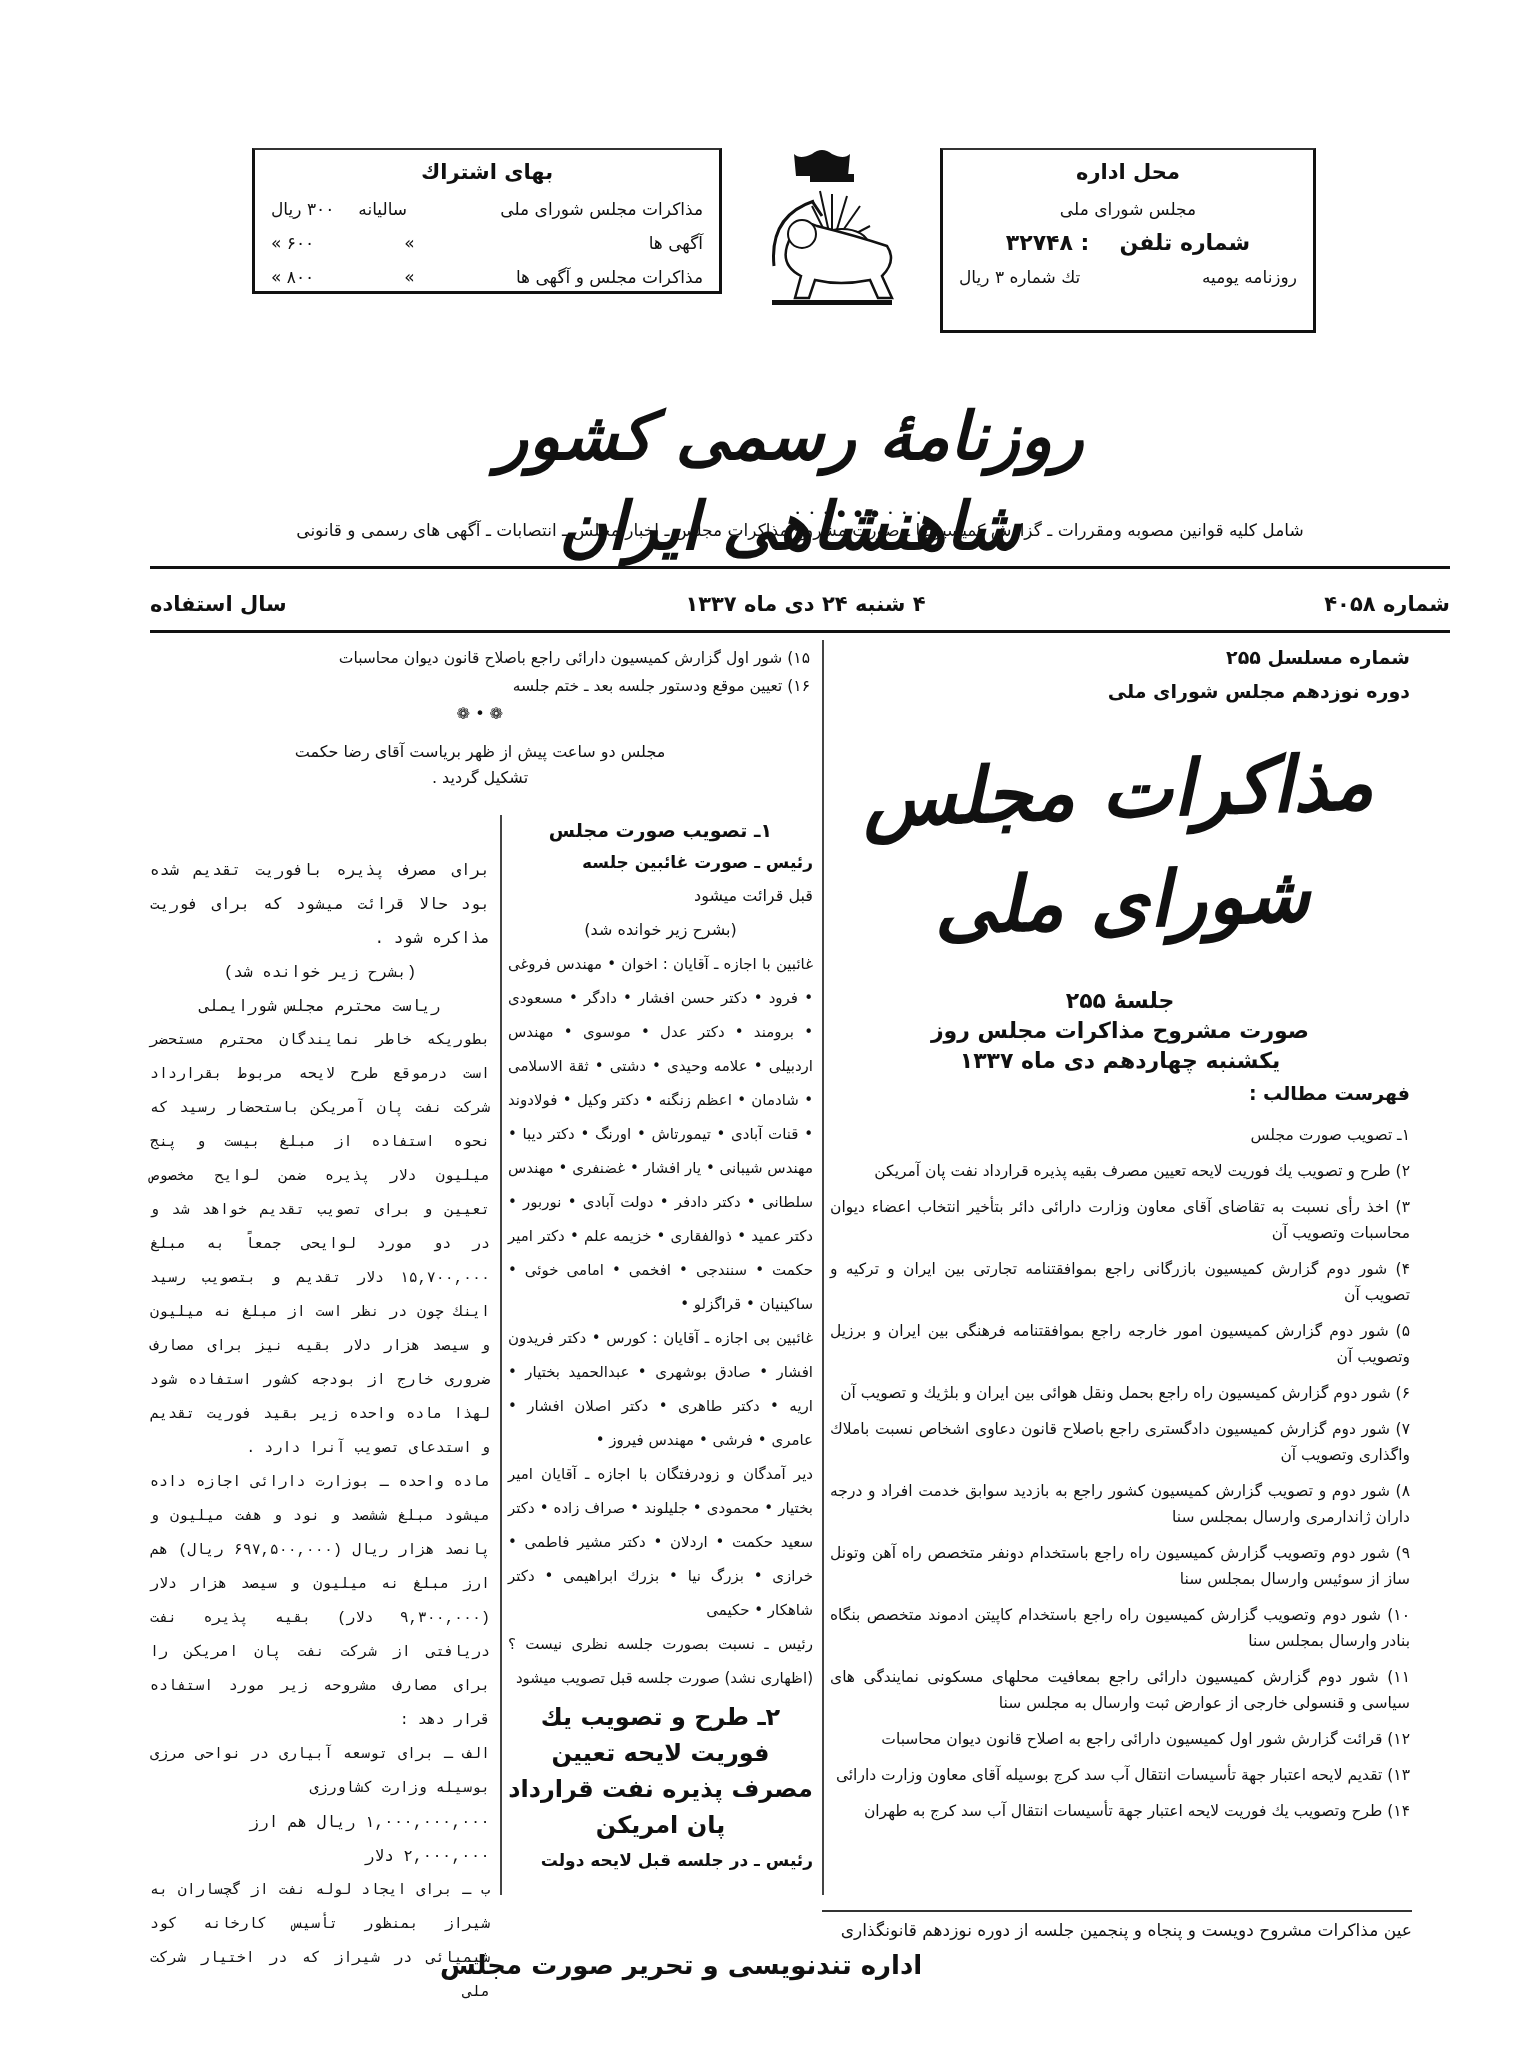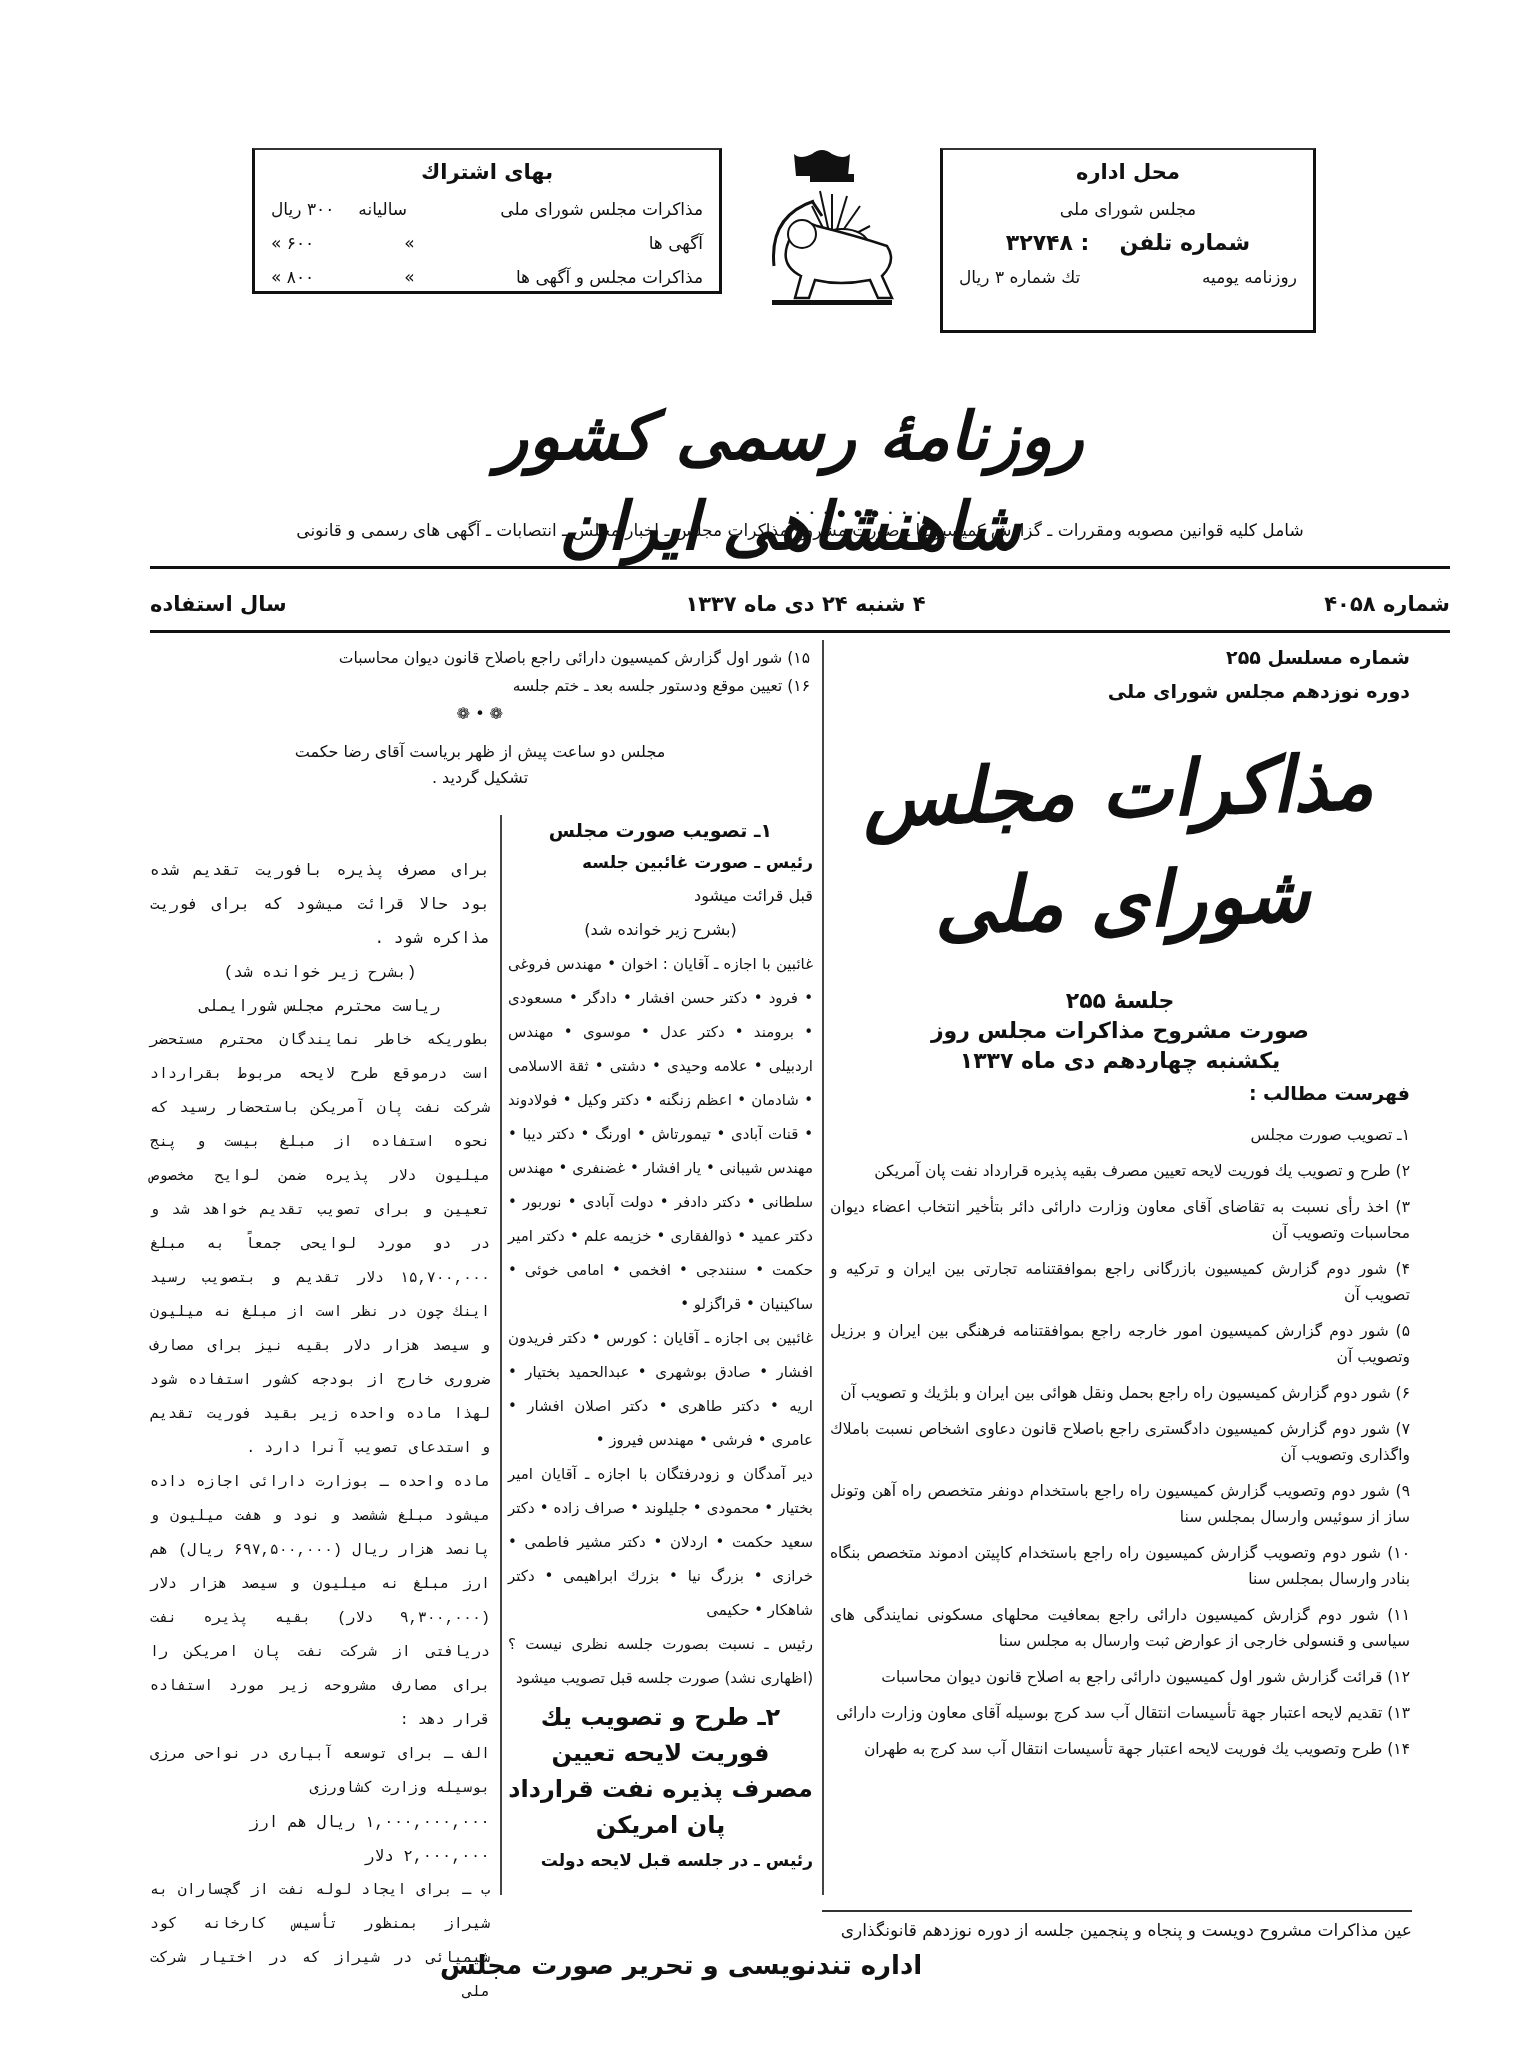--- a/index.html
+++ b/index.html
@@ -145,20 +145,21 @@
   <div class="section-head">صورت مشروح مذاکرات مجلس روز</div>
   <div class="section-head">یکشنبه چهاردهم دی ماه ۱۳۳۷</div>
   <div class="h-sub" style="margin-bottom:12px;">فهرست مطالب :</div>
   <div class="item">۱ـ تصویب صورت مجلس</div>
   <div class="item">۲) طرح و تصویب یك فوریت لایحه تعیین مصرف بقیه پذیره قرارداد نفت پان آمریکن</div>
   <div class="item">۳) اخذ رأی نسبت به تقاضای آقای معاون وزارت دارائی دائر بتأخیر انتخاب اعضاء دیوان محاسبات وتصویب آن</div>
   <div class="item">۴) شور دوم گزارش کمیسیون بازرگانی راجع بموافقتنامه تجارتی بین ایران و ترکیه و تصویب آن</div>
   <div class="item">۵) شور دوم گزارش کمیسیون امور خارجه راجع بموافقتنامه فرهنگی بین ایران و برزیل وتصویب آن</div>
   <div class="item">۶) شور دوم گزارش کمیسیون راه راجع بحمل ونقل هوائی بین ایران و بلژیك و تصویب آن</div>
   <div class="item">۷) شور دوم گزارش کمیسیون دادگستری راجع باصلاح قانون دعاوی اشخاص نسبت باملاك واگذاری وتصویب آن</div>
+  <div class="item">۸) شور دوم و تصویب گزارش کمیسیون کشور راجع به بازدید سوابق خدمت افراد و درجه داران ژاندارمری وارسال بمجلس سنا</div>
   <div class="item">۹) شور دوم وتصویب گزارش کمیسیون راه راجع باستخدام دونفر متخصص راه آهن وتونل ساز از سوئیس وارسال بمجلس سنا</div>
   <div class="item">۱۰) شور دوم وتصویب گزارش کمیسیون راه راجع باستخدام کاپیتن ادموند متخصص بنگاه بنادر وارسال بمجلس سنا</div>
   <div class="item">۱۱) شور دوم گزارش کمیسیون دارائی راجع بمعافیت محلهای مسکونی نمایندگی های سیاسی و قنسولی خارجی از عوارض ثبت وارسال به مجلس سنا</div>
   <div class="item">۱۲) قرائت گزارش شور اول کمیسیون دارائی راجع به اصلاح قانون دیوان محاسبات</div>
   <div class="item">۱۳) تقدیم لایحه اعتبار جهة تأسیسات انتقال آب سد کرج بوسیله آقای معاون وزارت دارائی</div>
   <div class="item">۱۴) طرح وتصویب یك فوریت لایحه اعتبار جهة تأسیسات انتقال آب سد کرج به طهران</div>
 </div>
 
 <div class="vline" style="left:822px; top:640px; height:1255px;"></div>
 

